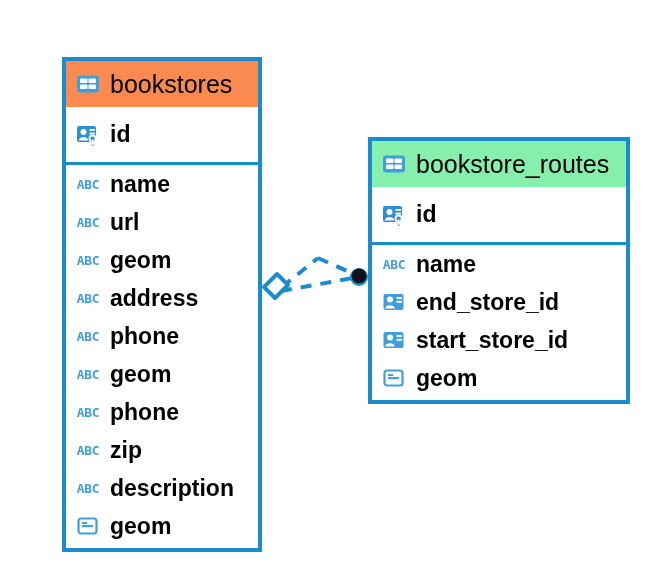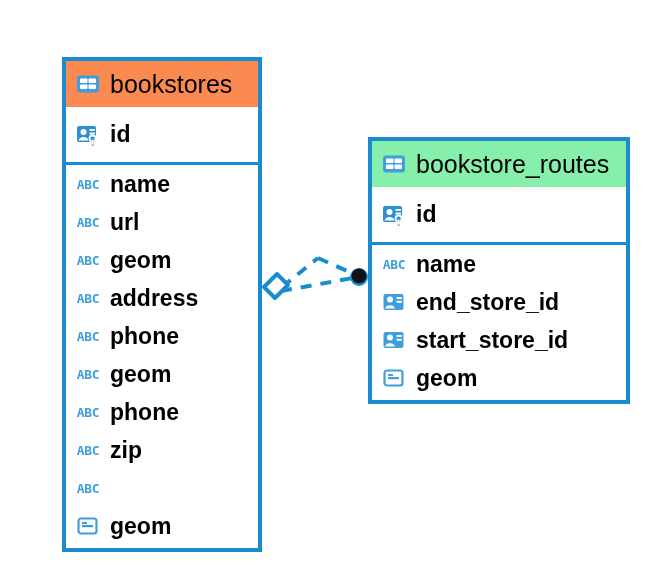--- a/index.html
+++ b/index.html
@@ -188,20 +188,21 @@
         <span class="field-name">phone</span>
       </div>
 
       <div class="field-row">
         <span class="icon-abc">ABC</span>
         <span class="field-name">zip</span>
       </div>
 
       <div class="field-row">
         <span class="icon-abc">ABC</span>
+        <span class="field-name">description</span>
       </div>
 
       <div class="field-row">
         <span class="icon">
           <svg width="26" height="26" viewBox="0 0 26 26">
             <rect x="3.5" y="5.5" width="18" height="15" rx="2.5" fill="#ffffff" stroke="#3f9fdc" stroke-width="2.2"></rect>
             <rect x="7" y="12" width="11" height="2.2" fill="#3f9fdc"></rect>
             <rect x="7" y="9" width="5" height="2" fill="#3f9fdc"></rect>
           </svg>
         </span>

